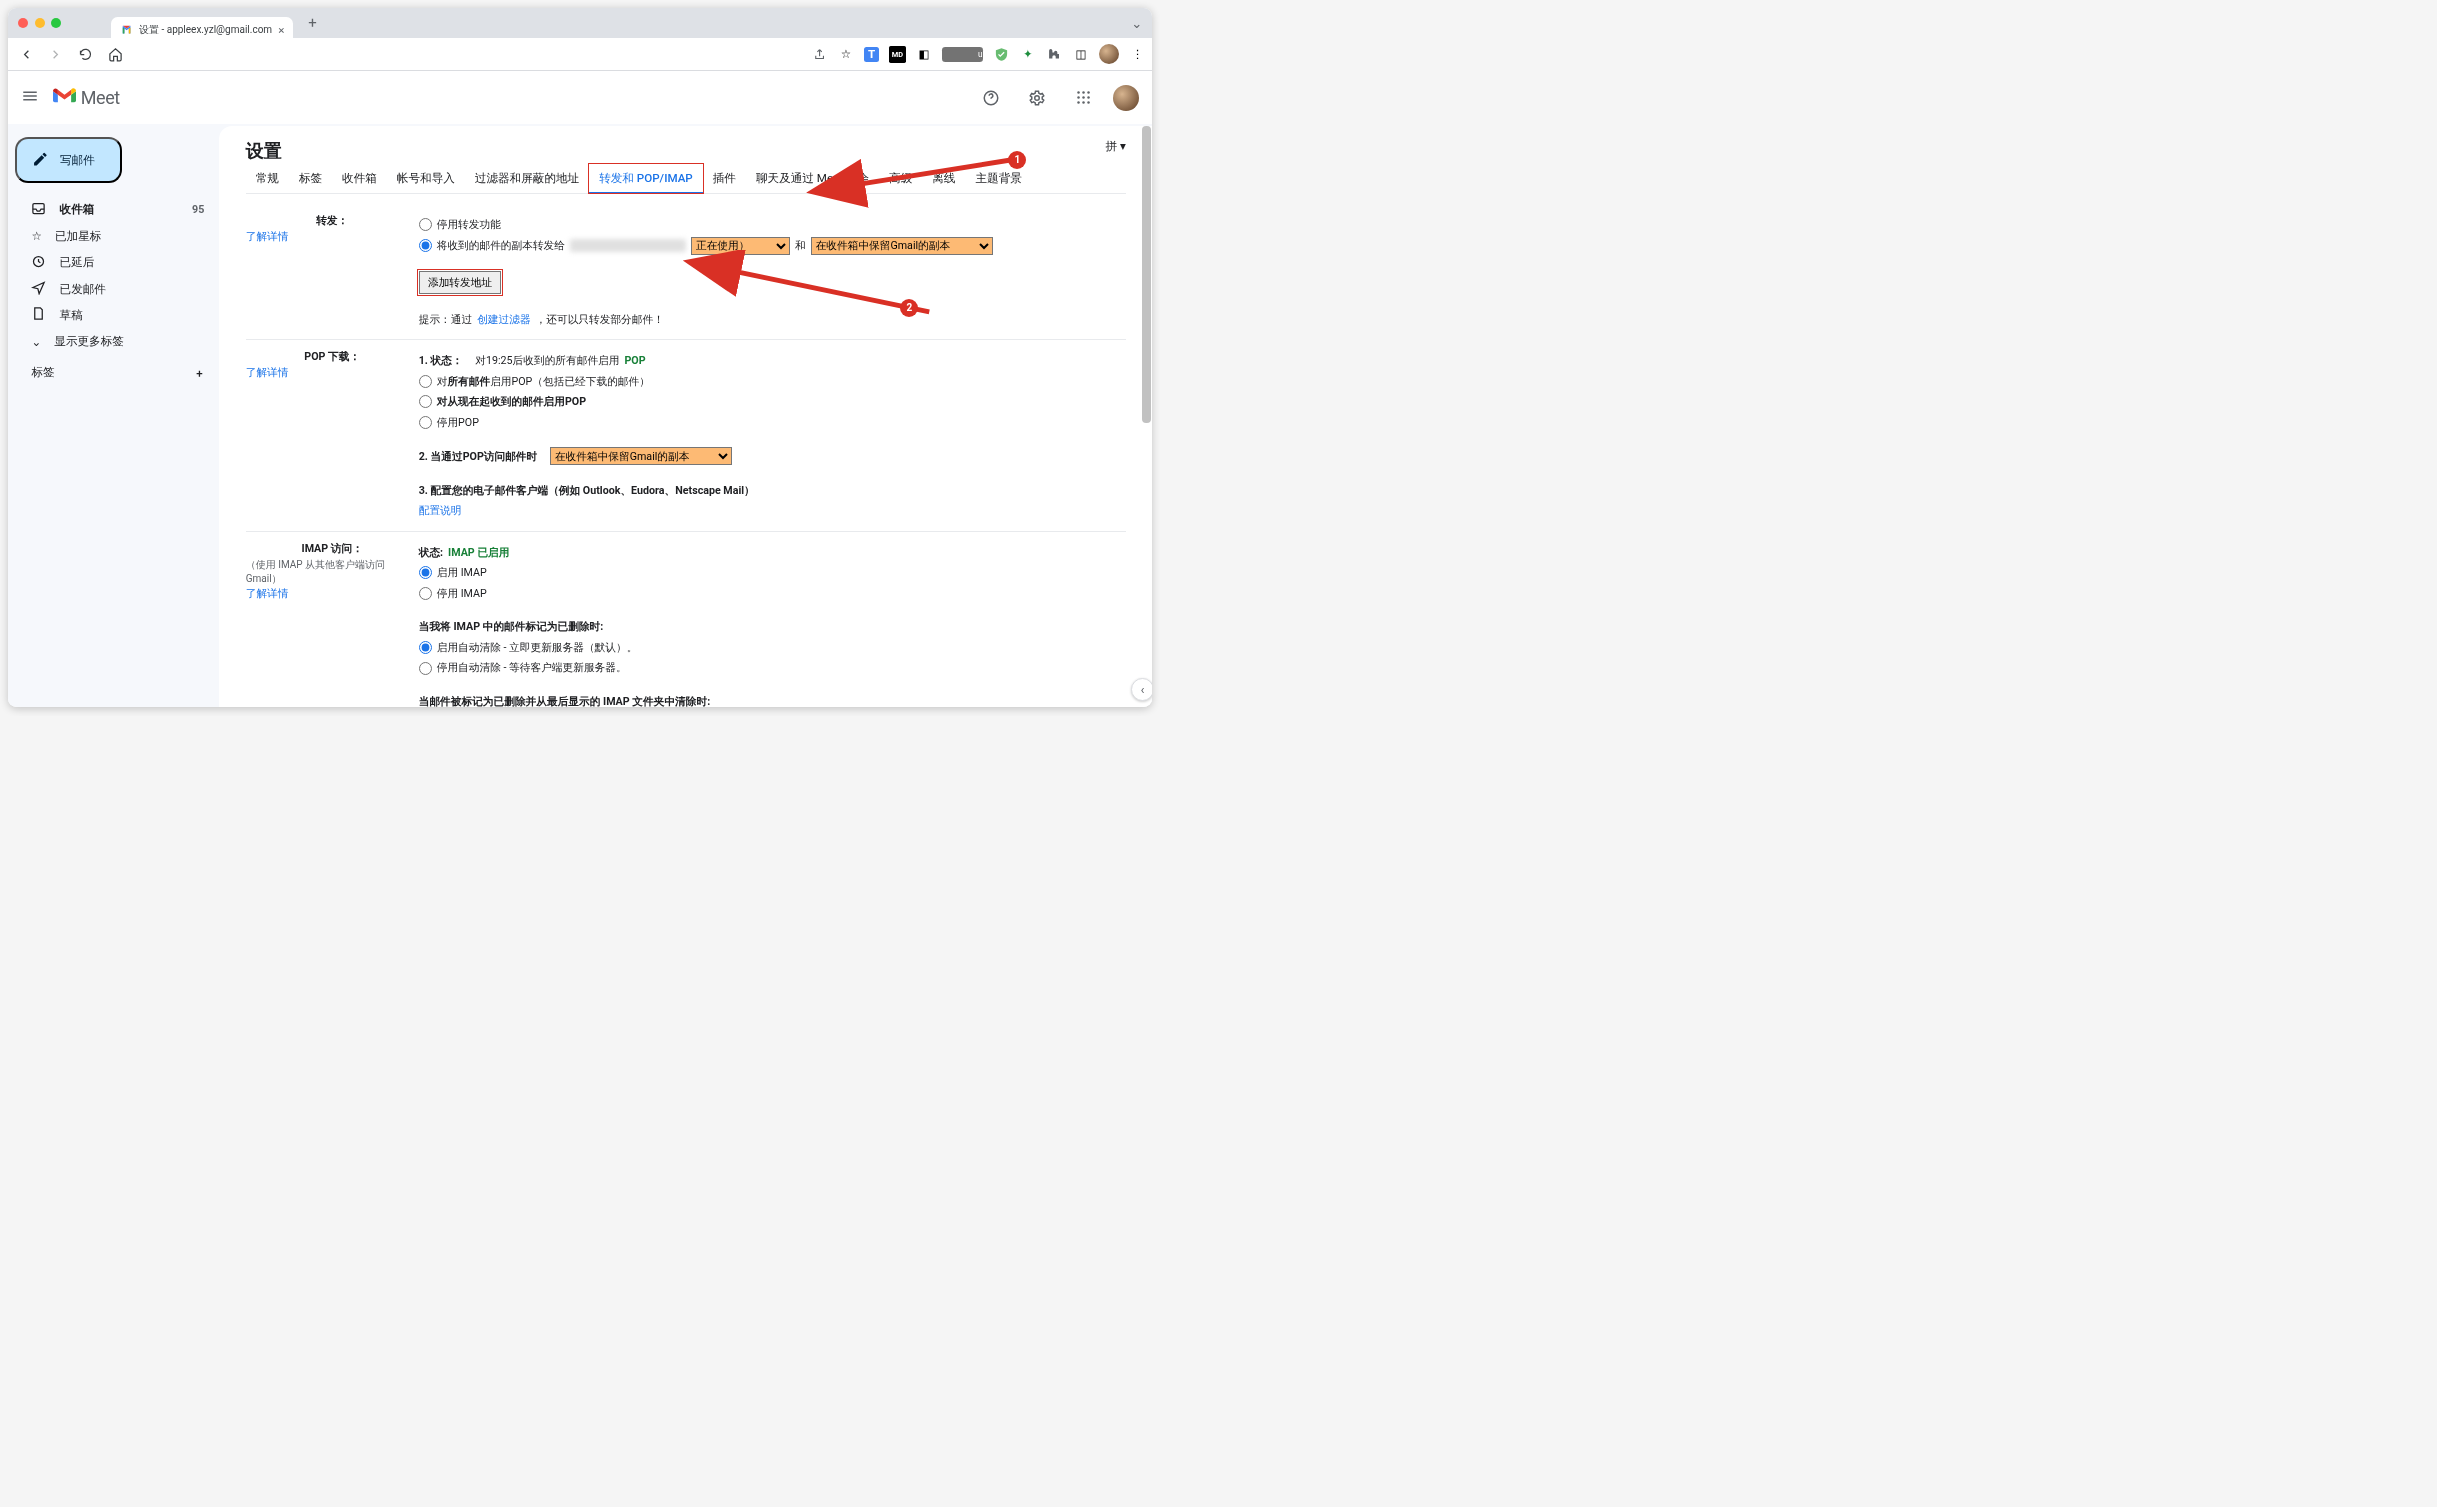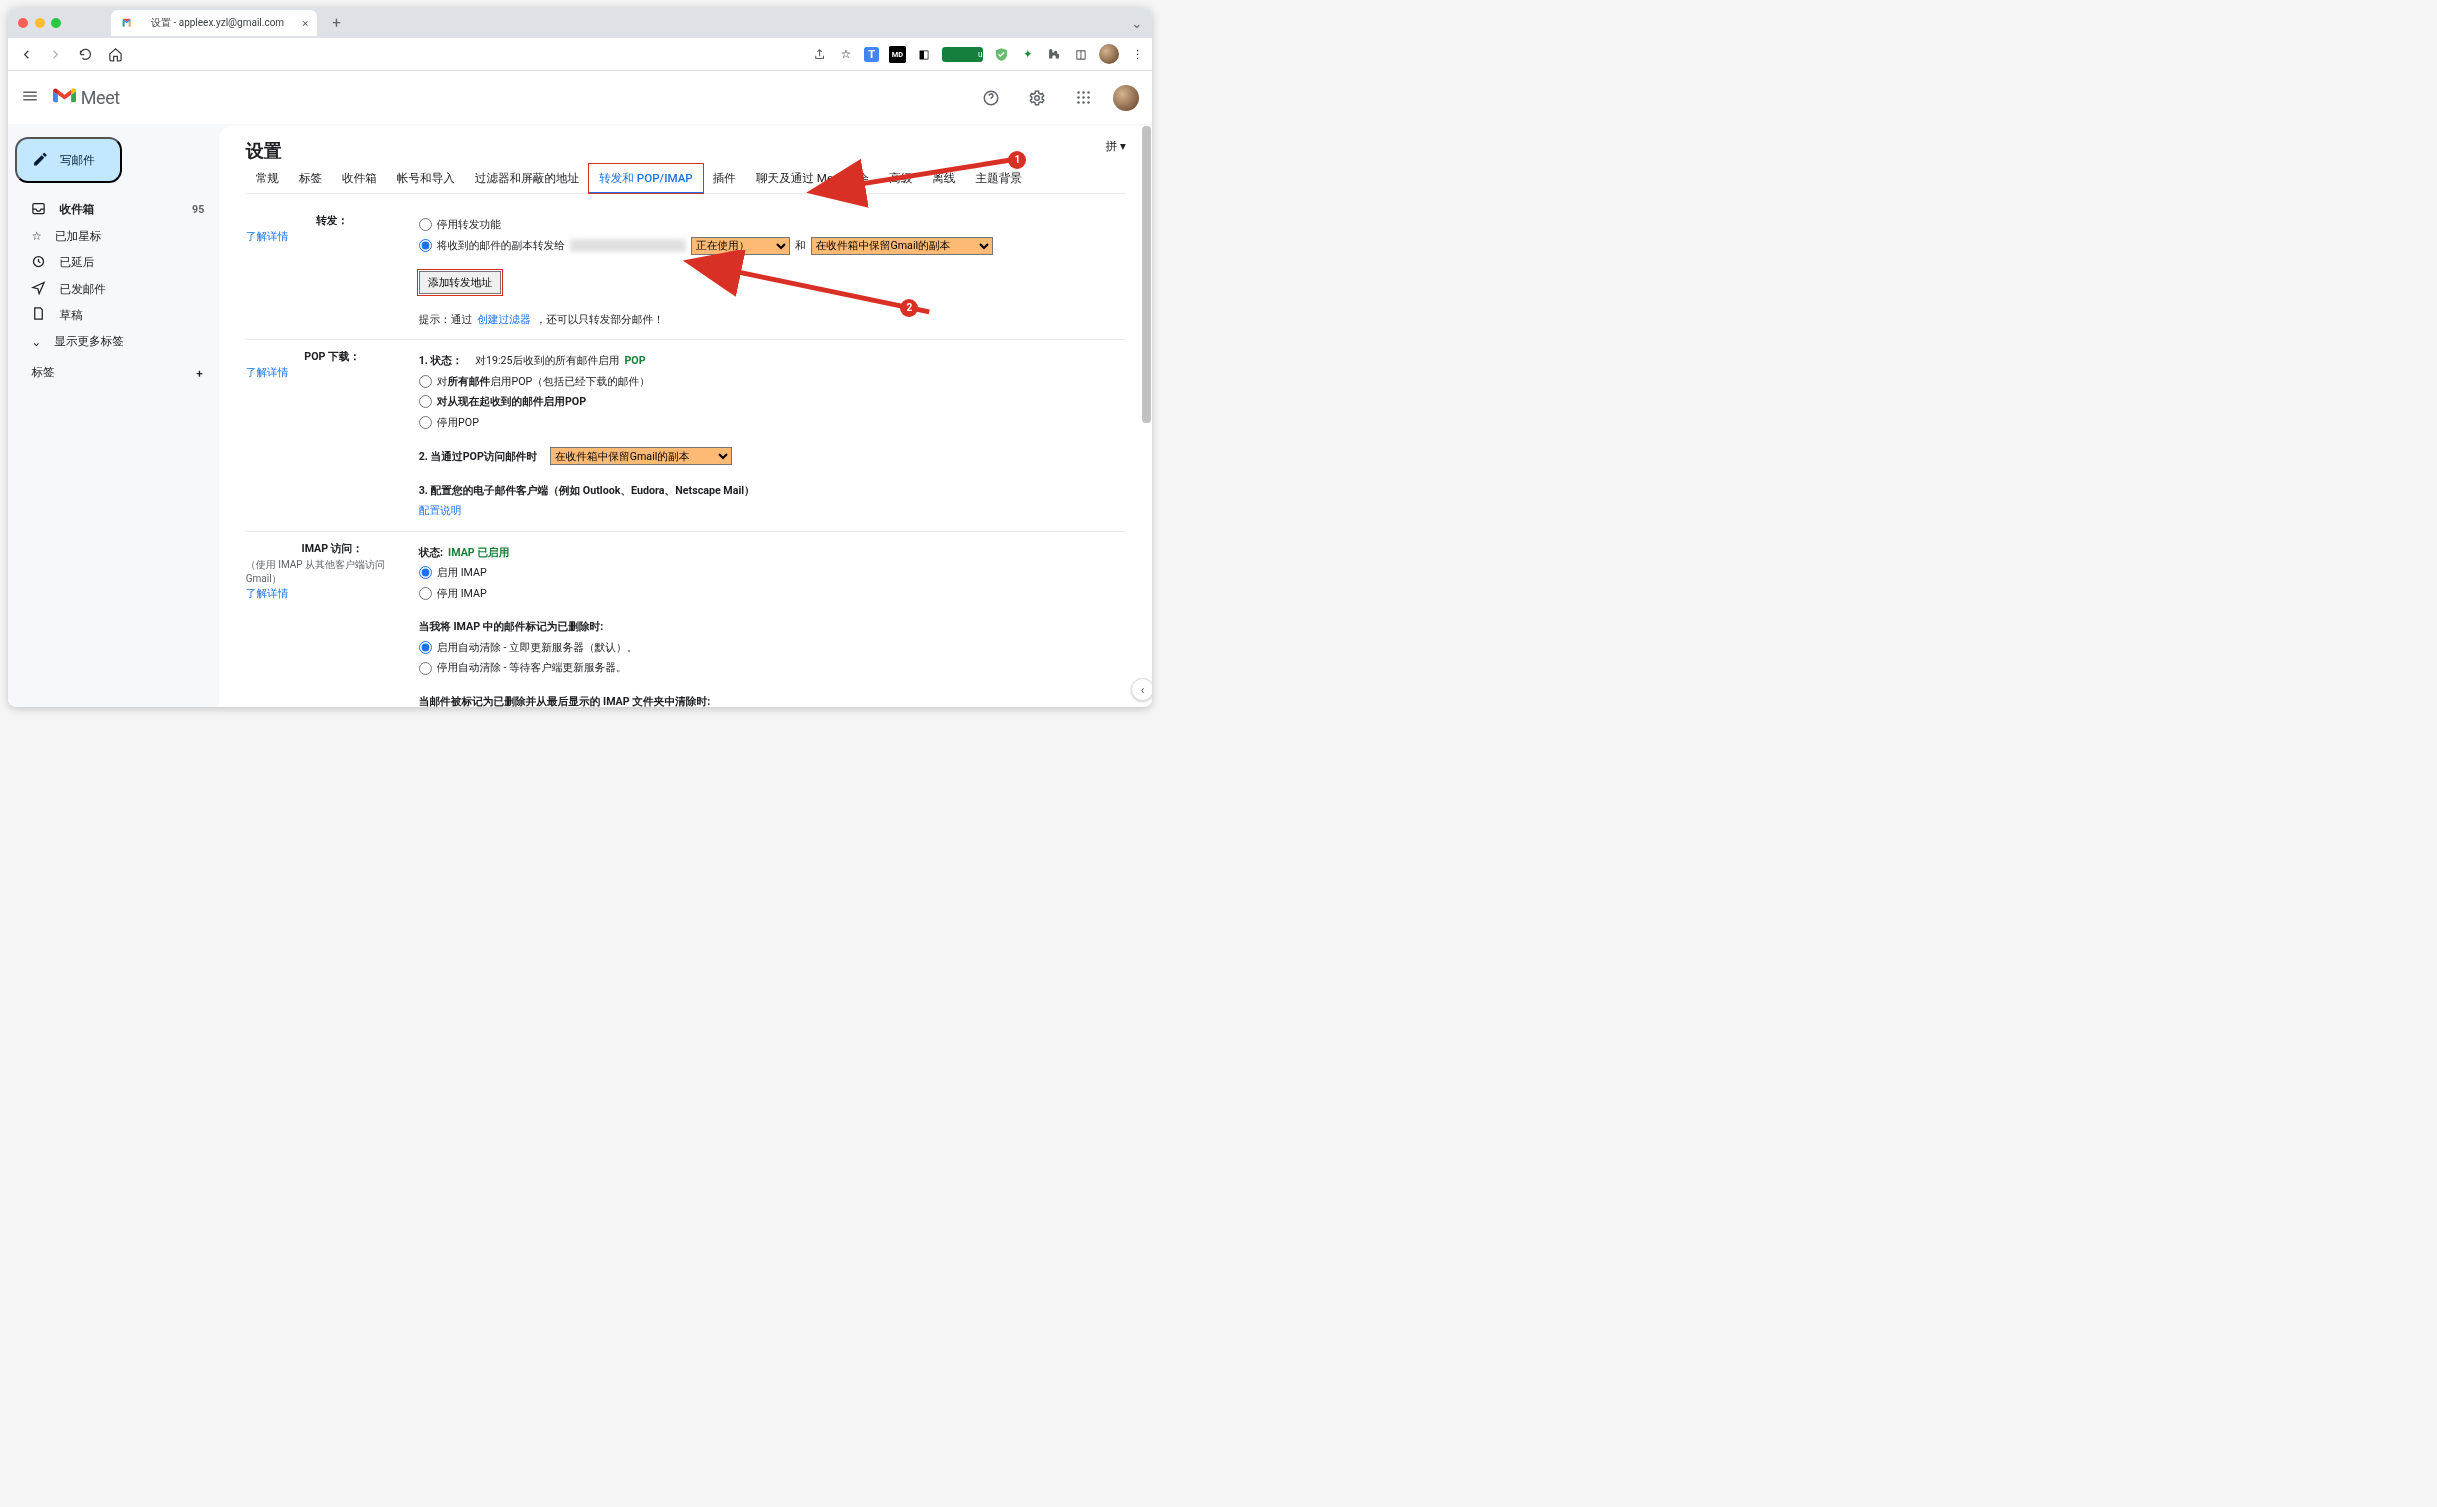--- a/index.html
+++ b/index.html
@@ -4,21 +4,21 @@
 <style>
 * { box-sizing: border-box; margin: 0; padding: 0; font-family: "Google Sans", Roboto, Arial, "PingFang SC", "Microsoft YaHei", sans-serif; }
 body { background: #f5f5f5; }
 .window { width: 1144px; height: 699px; background: #fff; border-radius: 8.3px; box-shadow: 0 1.7px 8.3px rgba(0,0,0,.2); overflow: hidden; position: relative; margin: 8.3px; }
 
 
 .titlebar { height: 30px; background: #dee1e6; display: flex; align-items: center; padding: 0 10px; }
 .traffic { display: flex; gap: 6.6px; }
 .dot { width: 10px; height: 10px; border-radius: 50%; }
 .dot.red { background:#ff5f57; } .dot.yellow { background:#febc2e; } .dot.green { background:#28c840; }
-.tab { background: #fff; border-radius: 6.6px 6.6px 0 0; height: 26.4px; margin-left: 50px; display: flex; align-items: center; padding: 0 8.3px; font-size: 10px; color:#3c4043; gap:18px; min-width:173px; position:relative; top:0; }
+.tab { background: #fff; border-radius: 6.6px 6.6px 0 0; height: 26.4px; margin-left: 50px; display: flex; align-items: center; padding: 0 8.3px; font-size: 10px; color:#3c4043; gap:6px; min-width:173px; position:relative; top:7px; }
 .tab .favicon svg { width:13.2px; height:13.2px; }
 .tab .close { margin-left:auto; color:#5f6368; font-size:11.6px; }
 .newtab { width:23px; height:23px; display:flex;align-items:center;justify-content:center; color:#5f6368; margin-left:8.3px; font-size:15px;}
 .titlebar .expand { margin-left:auto; color:#5f6368; }
 
 
 .addrbar { height: 33px; background:#fff; border-bottom:0.8px solid #dadce0; display:flex; align-items:center; padding:0 6.6px; gap:6.6px; }
 .navbtn { width:23px; height:23px; display:flex; align-items:center; justify-content:center; color:#5f6368; border-radius:50%; }
 .navbtn svg { width:15px; height:15px; }
 .omnibox { flex:0 0 auto; display:flex; align-items:center; height:25px; background:#f1f3f4; border-radius:12.4px; padding:0 10px; gap:6.6px; font-size:11.6px; color:#202124; width:595px; }
@@ -131,21 +131,21 @@
     <div class="ext-icons">
       <div class="ei">
           <svg width="13.2" height="13.2" viewBox="0 0 24 24" fill="none" stroke="#5f6368" stroke-width="2">
             <path d="M12 3v12m0-12l-4 4m4-4l4 4M5 14v5h14v-5"></path>
           </svg>
         </div>
       <div class="ei">☆</div>
       <div class="ei" style="background:#4285f4;color:#fff;border-radius:2.5px;width:15px;height:15px;font-weight:700;">T</div>
       <div class="ei" style="background:#000;color:#fff;border-radius:1.7px;padding:0 2.5px;font-size:7.4px;font-weight:700;">MD</div>
       <div class="ei">◧</div>
-      <div class="ei" style="color:#fff;background:#15803d;border-radius:3.3px;width:15px;height:15px;font-size:8.3px;font-weight:400;padding-left:41px;">uO</div>
+      <div class="ei" style="color:#fff;background:#737373;border-radius:3.3px;width:15px;height:15px;font-size:8.3px;font-weight:400;padding-left:41px;">uO</div>
       <div class="ei">
           <svg width="15" height="15" viewBox="0 0 24 24">
             <path fill="#68bc71" d="M12 2l9 3v6c0 6-4 10-9 11-5-1-9-5-9-11V5z"></path>
             <path fill="#fff" d="M10 13l-2-2-1.5 1.5L10 16l7-7-1.5-1.5z"></path>
           </svg>
         </div>
       <div class="ei" style="color:#1e8e3e;">✦</div>
       <div class="ei">
           <svg width="13.2" height="13.2" viewBox="0 0 24 24" fill="#5f6368">
             <path d="M20 11h-3V8a3 3 0 1 0-6 0H8V5a3 3 0 1 0-6 0v14h6v-3a3 3 0 1 1 6 0v3h6z"></path>

